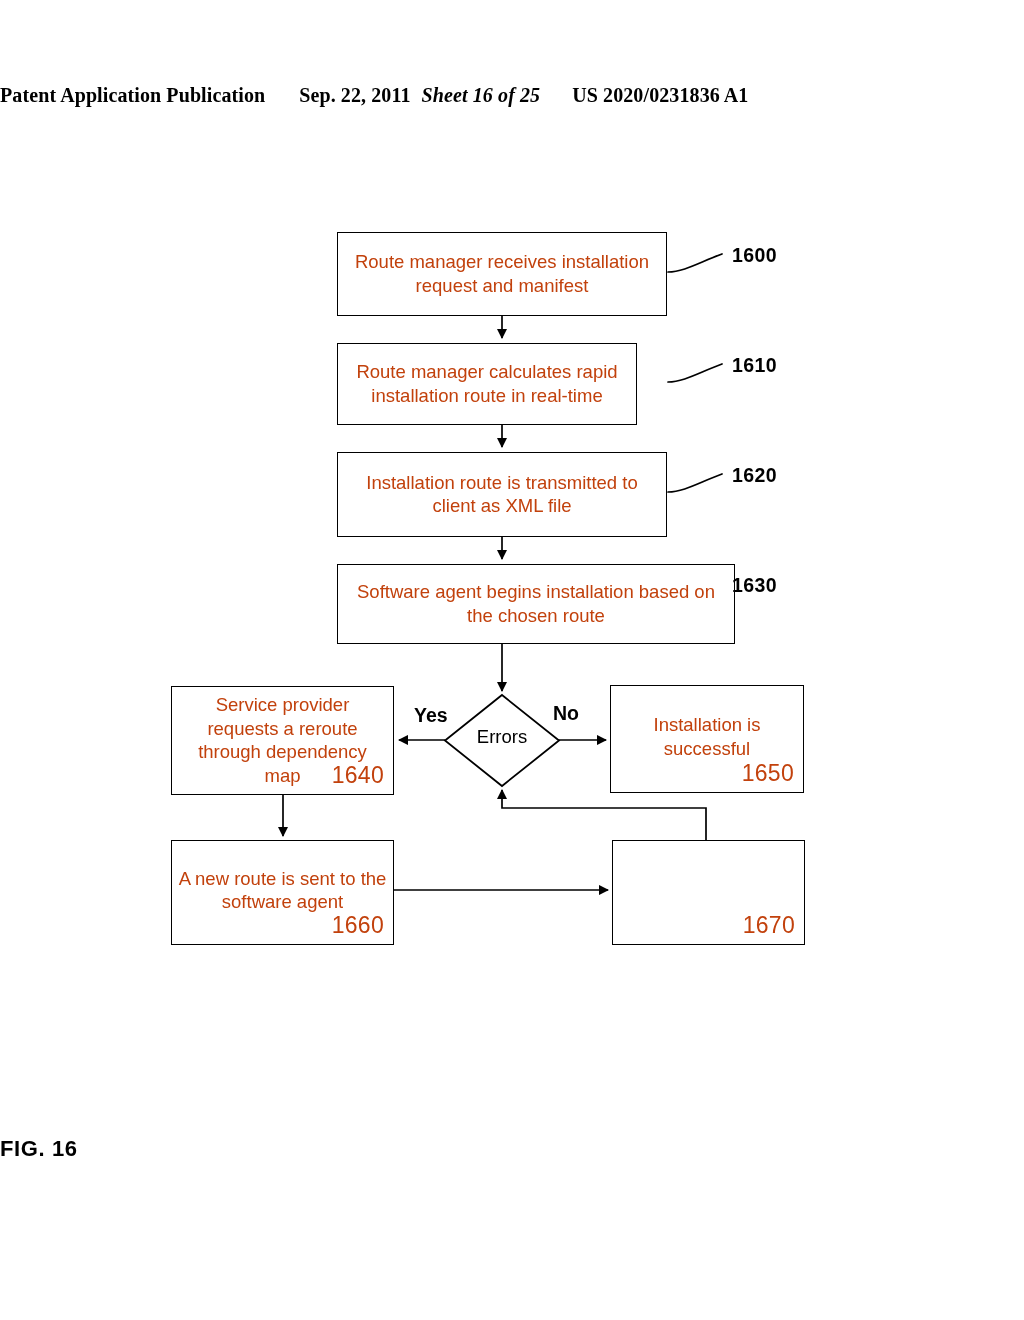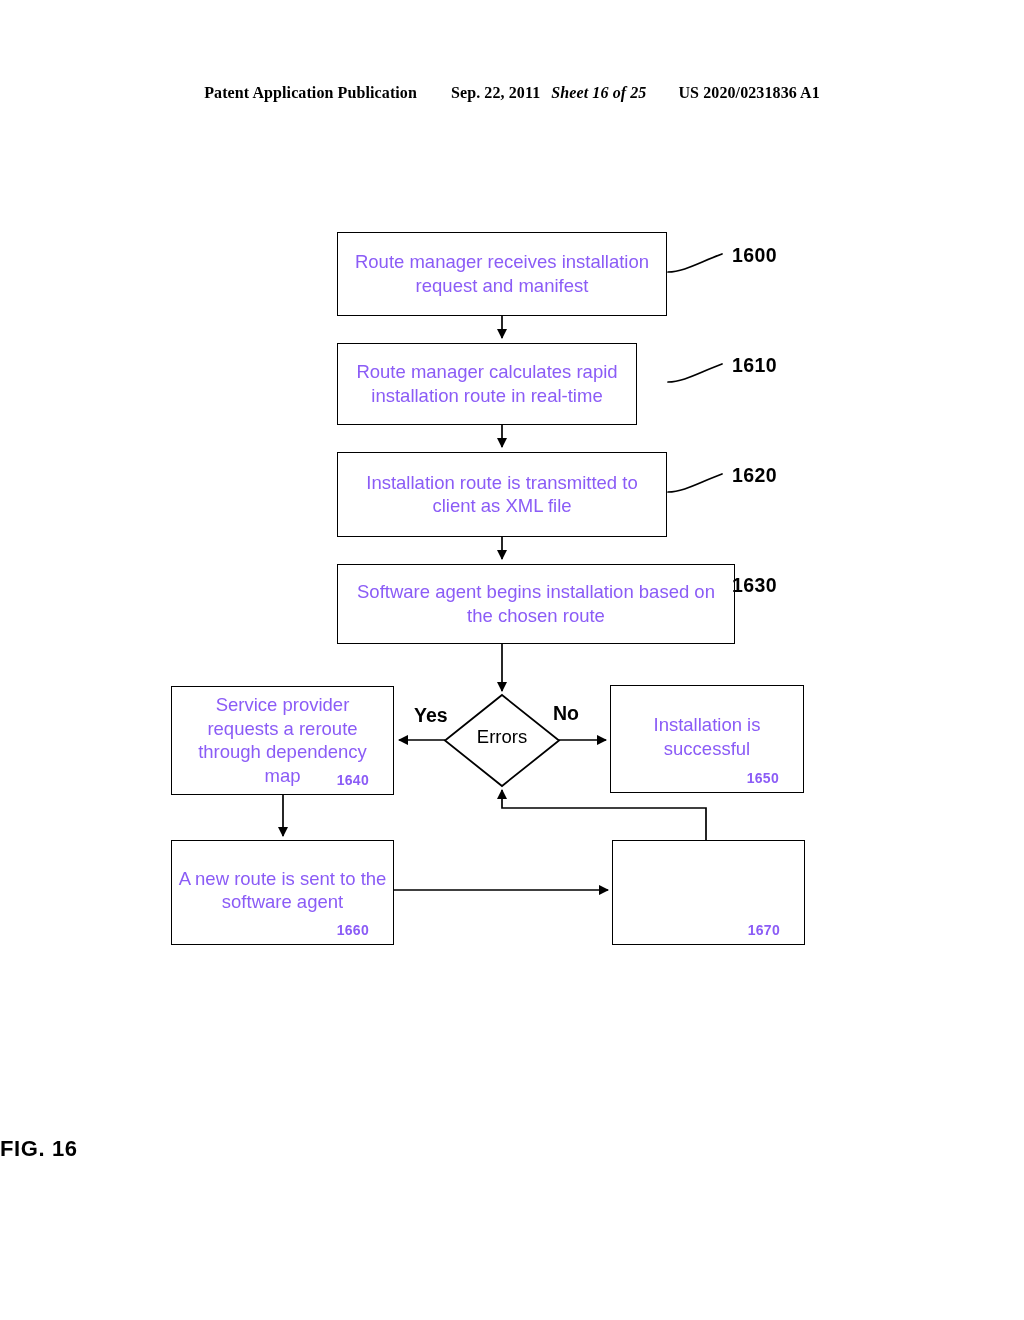--- a/index.html
+++ b/index.html
@@ -21,25 +21,24 @@
   }
 
   
   #header {
     position: absolute;
     left: 0;
     top: 84px;
     width: 1024px;
     height: 28px;
     display: flex;
-    justify-content: center;
     align-items: baseline;
     font-family: "Liberation Serif", serif;
     font-weight: bold;
-    font-size: 16px;
+    font-size: 20px;
     letter-spacing: 0.1px;
     white-space: nowrap;
   }
   #header .h-pub    { margin-right: 34px; }
   #header .h-date   { margin-right: 11px; }
   #header .h-sheet  { margin-right: 32px; font-style: italic; }
   #header .h-patno  { }
 
   
   #flow {
@@ -59,44 +58,44 @@
   }
 
   
   .node {
     position: absolute;
     box-sizing: border-box;
     border: 1.6px solid #000000;
     background: #ffffff;
     font-size: 18.5px;
     line-height: 1.28;
-    color: #8b5cf6;
+    color: #c2410c;
   }
   .node .ntext {
     position: absolute;
     left: 6px;
     right: 6px;
     text-align: center;
   }
   
   .node.vcenter .ntext {
     top: 50%;
     transform: translateY(-50%);
   }
   
   .node.withref .ntext {
     top: 50%;
     transform: translateY(-54%);
   }
   .node .inner-ref {
     position: absolute;
-    right: 24px;
+    right: 9px;
     bottom: 4px;
-    font-weight: bold;
-    font-size: 14px;
+    font-weight: normal;
+    font-size: 23px;
     letter-spacing: 0.3px;
   }
   
   .node.ref-inline .ntext {
     top: 6px;
     transform: none;
   }
 
   
   #diamond-label {

